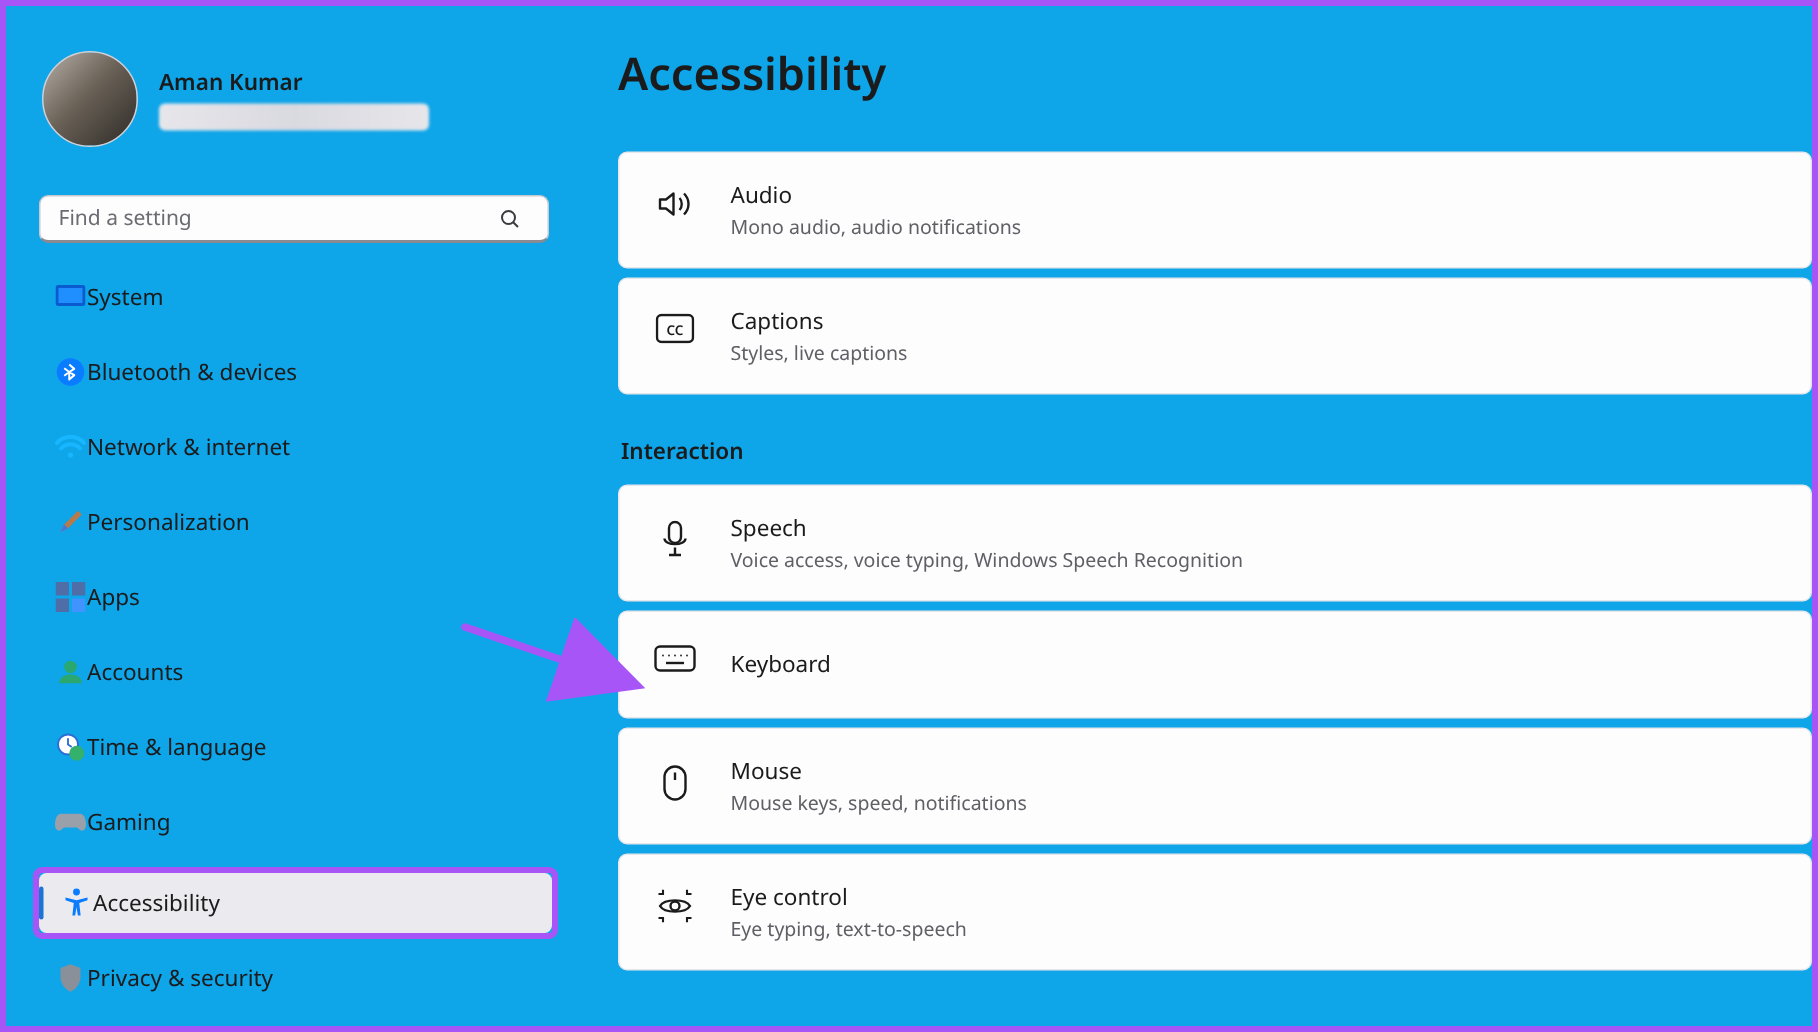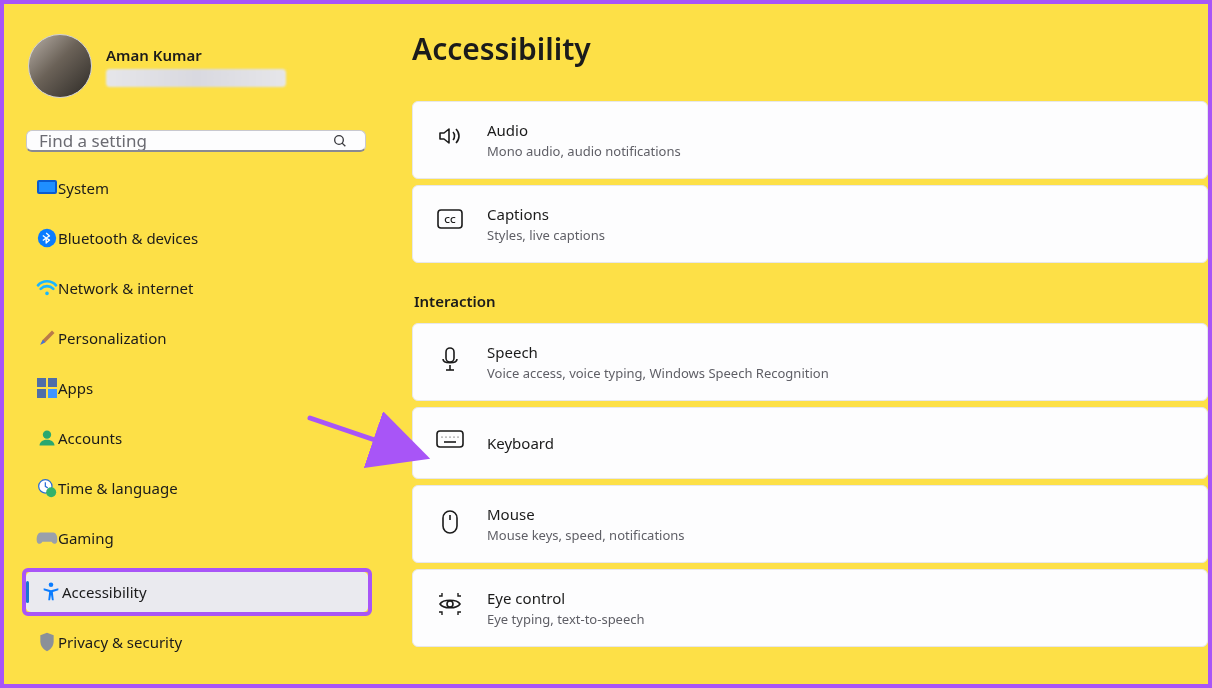--- a/index.html
+++ b/index.html
@@ -1,27 +1,27 @@
 <!DOCTYPE html>
 <html><head>
 <meta charset="utf-8">
 <style>
   * { box-sizing: border-box; margin: 0; padding: 0; font-family: "Segoe UI", "Segoe UI Variable", system-ui, sans-serif; }
   body { background: #f3f3f7; width: 1212px; height: 688px; overflow: hidden; position: relative; }
-  .frame { border: 4px solid #a855f7; width: 1212px; height: 688px; position: relative; background: #fde047; }
+  .frame { border: 4px solid #a855f7; width: 1212px; height: 688px; position: relative; background: #0ea5e9; }
 
   
   .sidebar { position: absolute; left: 0; top: 0; width: 380px; height: 100%; padding: 16px 12px 0 18px; }
   .user-row { display: flex; align-items: center; gap: 14px; padding: 14px 6px 10px 6px; }
   .avatar { width: 64px; height: 64px; border-radius: 50%; background: linear-gradient(135deg,#b8b0a8 0%, #6b6258 45%, #2d2a26 100%); border:1px solid #d0d0d6; flex-shrink:0; }
   .user-name { font-size: 15px; font-weight: 600; color: #1b1b1b; }
   .user-sub { width: 180px; height: 18px; background: linear-gradient(90deg,#e6e6ea,#d9d9e0,#e6e6ea); border-radius: 4px; margin-top: 4px; filter: blur(1px); }
 
   .search-wrap { margin: 22px 6px 16px 4px; position: relative; }
-  .search { width: 100%; height: 22px; border: 1px solid #c8c8cf; border-bottom: 2px solid #8a8a92; border-radius: 6px; background: #fdfdfe; padding: 0 40px 0 12px; font-size: 17px; color: #333; }
+  .search { width: 100%; height: 32px; border: 1px solid #c8c8cf; border-bottom: 2px solid #8a8a92; border-radius: 6px; background: #fdfdfe; padding: 0 40px 0 12px; font-size: 14px; color: #333; }
   .search::placeholder { color: #6b6b72; }
   .search-icon { position: absolute; right: 18px; top: 50%; transform: translateY(-50%); color: #3a3a3f; }
 
   .nav { margin-top: 14px; }
   .nav-item { display: flex; align-items: center; height: 40px; padding-left: 14px; border-radius: 5px; cursor: default; position: relative; margin-bottom: 10px; }
   .nav-item .icon-slot { width: 22px; height: 22px; display: flex; align-items: center; justify-content: center; flex-shrink:0; }
   .nav-item .label { font-size: 15px; color: #1b1b1b; }
   .nav-item.selected { background: #eaeaef; }
   .nav-item.selected::before { content:""; position:absolute; left:0; top:9px; bottom:9px; width:3px; background:#1976d2; border-radius:3px; }
 

